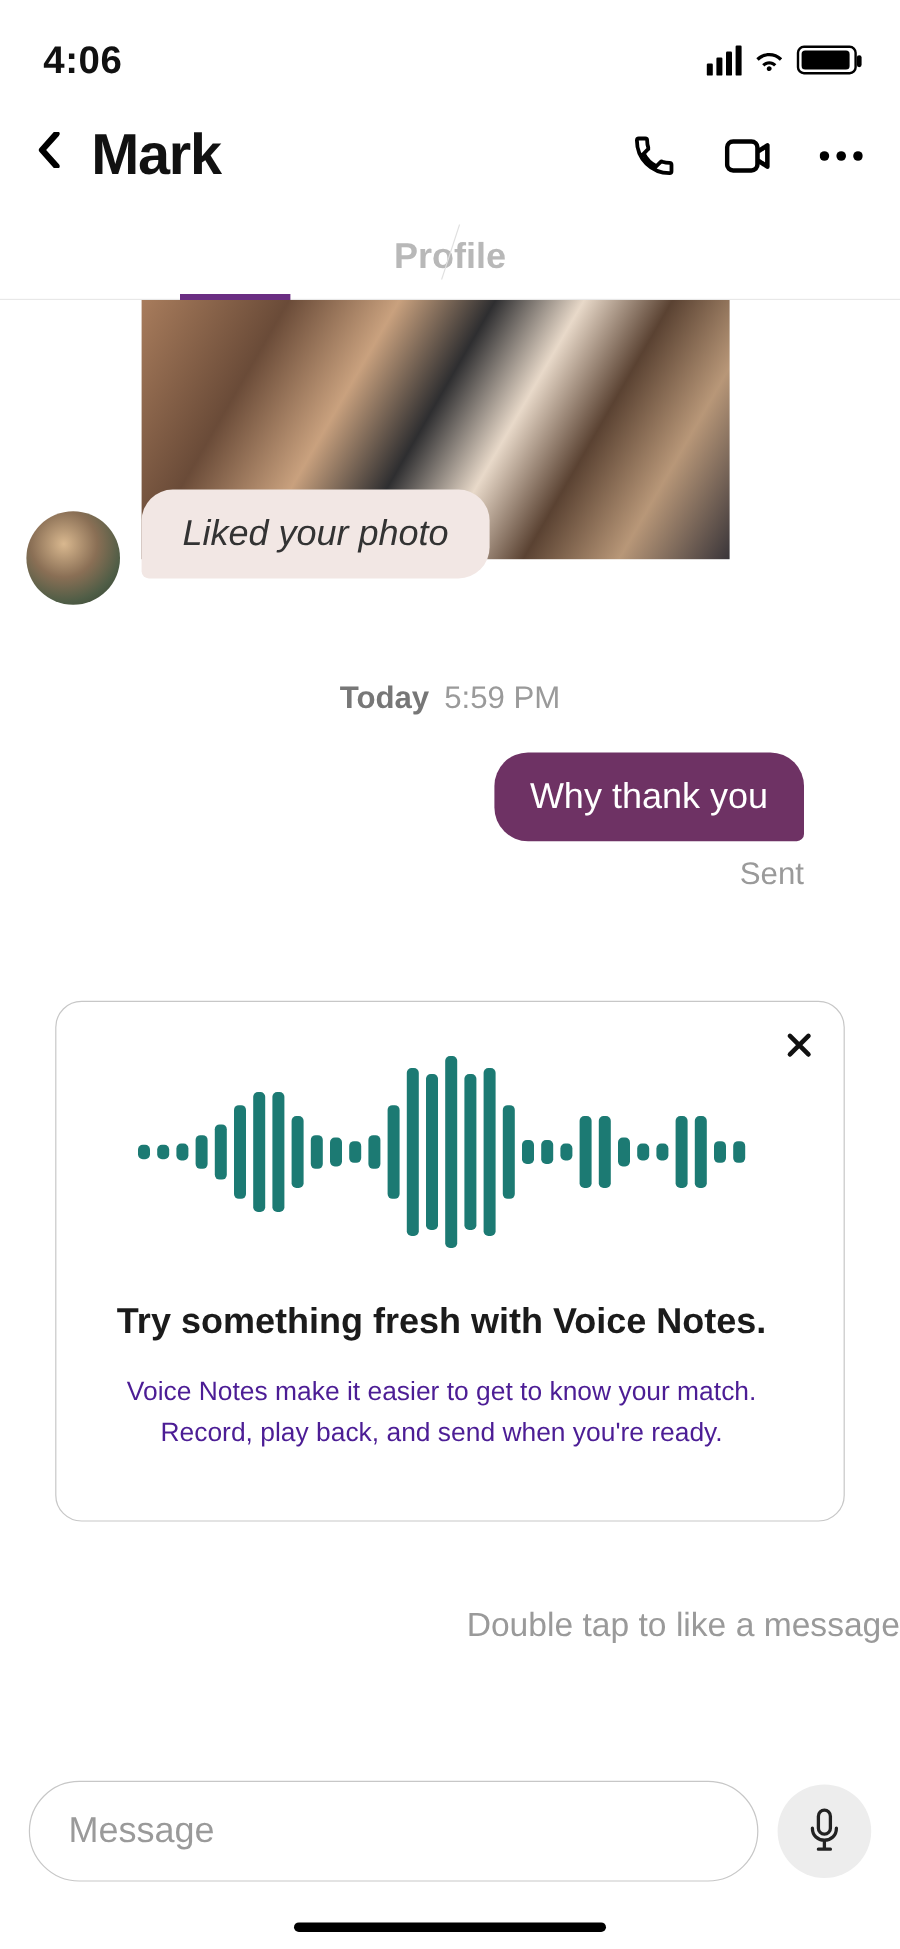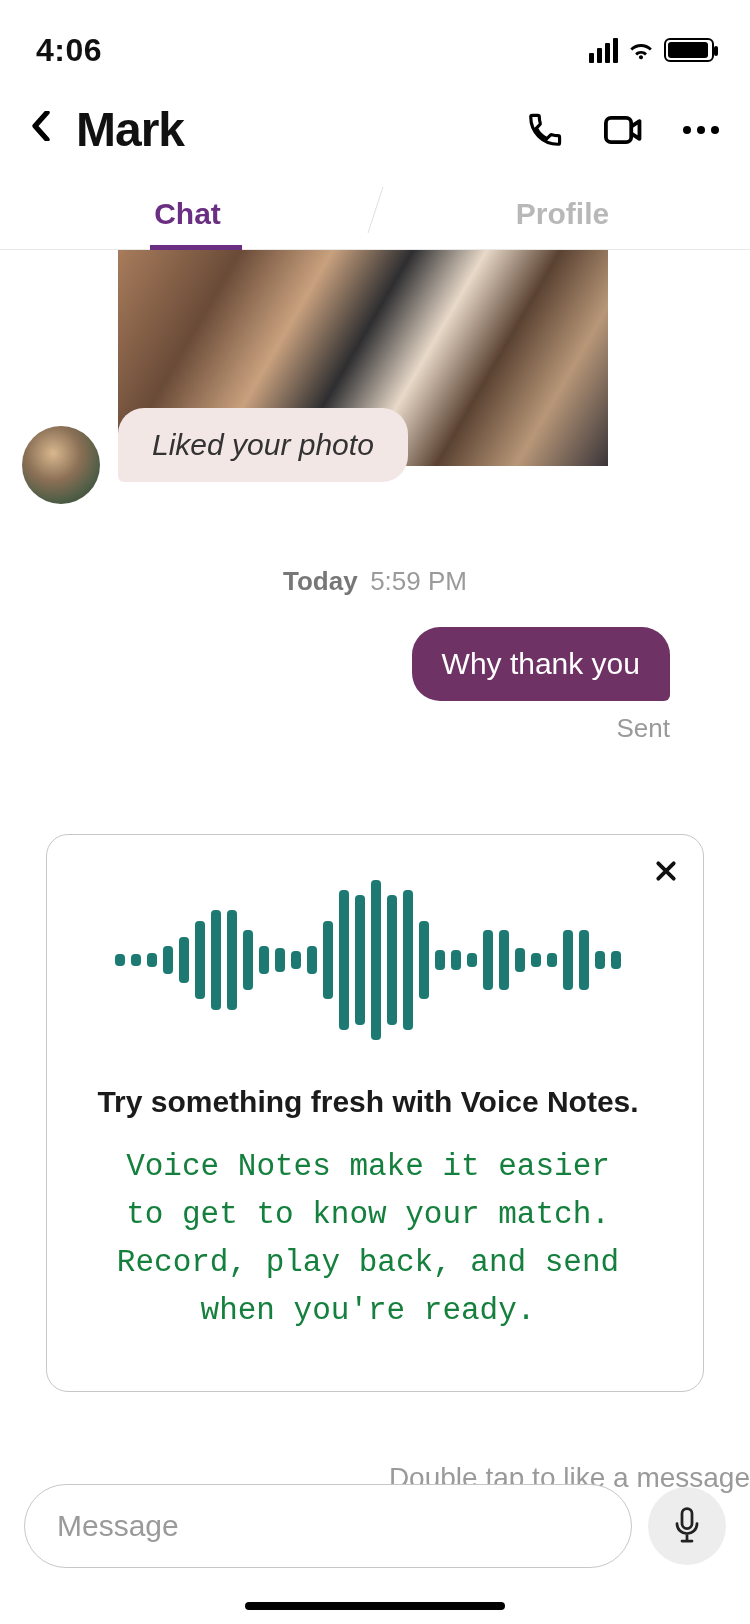--- a/index.html
+++ b/index.html
@@ -41,21 +41,21 @@
 
   .out-row { display:flex; justify-content:flex-end; padding: 6px 80px 0 0; }
   .out-bubble { background:#6e3264; color:#fff; font-size:30px; padding:20px 30px; border-radius:28px 28px 6px 28px; }
   .sent { text-align:right; color:#9a9a9a; font-size:26px; padding:12px 80px 0 0; }
 
   .promo-card { margin: 90px 46px 0 46px; border:1.5px solid #c7c7c7; border-radius:22px; padding:40px 44px 56px 30px; position:relative; text-align:center; }
   .promo-close { position:absolute; top:22px; right:26px; font-size:28px; font-weight:900; color:#111; }
   .waveform { display:flex; align-items:center; justify-content:center; gap:6px; height:170px; margin: 0 auto 40px; }
   .waveform span { width:10px; background:#1c7a73; border-radius:4px; }
   .promo-title { font-size:30px; font-weight:800; color:#1b1b1b; margin-bottom:24px; }
-  .promo-body { font-size:31px; color:#15803d; line-height:1.55; padding:0 26px;font-family:Liberation Mono, monospace; }
+  .promo-body { font-size:22px; color:#4c1d95; line-height:1.55; padding:0 26px; }
 
   .hint { text-align:right; color:#9a9a9a; font-size:28px; margin-top:70px; }
 
   .input-bar { position:absolute; bottom:56px; left:24px; right:24px; display:flex; align-items:center; gap:16px; }
   .msg-input { flex:1; border:1.5px solid #c7c7c7; border-radius:44px; height:84px; padding:0 32px; font-size:30px; color:#333; background:#fff; }
   .msg-input::placeholder { color:#9a9a9a; }
   .mic-btn { width:78px; height:78px; border-radius:50%; background:#ededed; display:flex; align-items:center; justify-content:center; }
 
   .home-indicator { position:absolute; bottom:14px; left:50%; transform:translateX(-50%); width:260px; height:8px; background:#000; border-radius:8px; }
 </style>
@@ -103,21 +103,20 @@
       <svg width="36" height="10" viewBox="0 0 36 8">
           <circle cx="4" cy="4" r="4" fill="#000"></circle>
           <circle cx="18" cy="4" r="4" fill="#000"></circle>
           <circle cx="32" cy="4" r="4" fill="#000"></circle>
         </svg>
     </div>
   </div>
 </div>
 
 <div class="tabs">
-  <div class="tab active">Chat</div>
   <div class="tab-divider"></div>
   <div class="tab">Profile</div>
   <div class="tab-underline"></div>
 </div>
 
 <div class="content">
   <div class="photo-block">
     <div class="photo"></div>
     <div class="avatar"></div>
     <div class="like-bubble">

